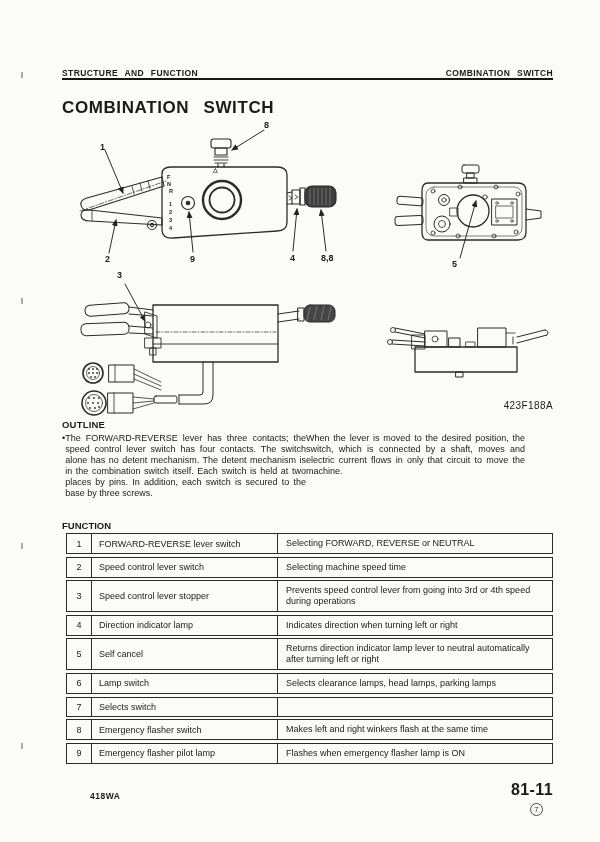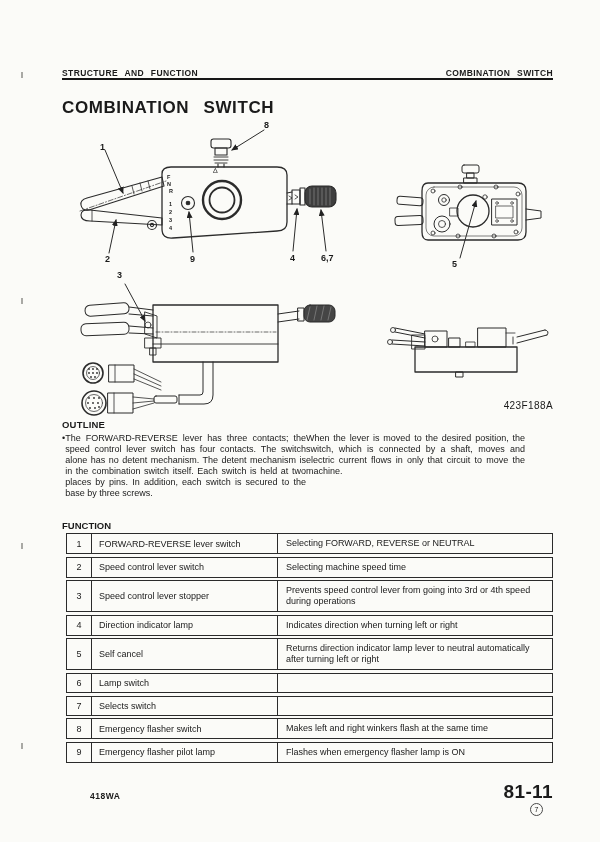--- a/index.html
+++ b/index.html
@@ -37,21 +37,21 @@
   .col-r{width:219px;}
   
   .func-h{position:absolute;left:62px;top:520px;font-size:9.5px;font-weight:bold;}
   .table{position:absolute;left:66px;top:533px;width:487px;}
   .trow{display:flex;border:1.2px solid #2b2b2b;margin-bottom:2.6px;}
   .tc-no{width:24px;border-right:1.2px solid #2b2b2b;display:flex;align-items:center;justify-content:center;font-size:9px;padding:4px 0;}
   .tc-item{width:178px;border-right:1.2px solid #2b2b2b;display:flex;align-items:center;font-size:9px;padding:4px 0 4px 7px;}
   .tc-desc{flex:1;display:flex;align-items:center;font-size:9px;line-height:11px;padding:4px 8px;}
   
   .f-left{position:absolute;left:90px;top:791px;font-size:8.5px;font-weight:bold;letter-spacing:.5px;}
-  .f-page{position:absolute;right:47px;top:781px;font-size:19px;font-weight:bold;letter-spacing:.4px;}
+  .f-page{position:absolute;right:47px;top:781px;font-size:16px;font-weight:bold;letter-spacing:.4px;}
   .f-circ{position:absolute;right:57px;top:803px;width:11px;height:11px;border:1px solid #4a4a4a;border-radius:50%;
           font-size:7px;line-height:11px;text-align:center;}
   svg{display:block;}
 </style>
 </head>
 <body>
 
 <div class="page">
 
   <div class="tick" style="top:72px"></div>
@@ -232,21 +232,21 @@
       <path d="M132 24 L160 17 M132 30 L162 22 M160 17 Q165 18 162 22"></path>
       <path d="M128 24 V31" stroke-width=".9"></path>
     </g>
   </svg>
 
   <span class="co c1">1</span>
   <span class="co c2">2</span>
   <span class="co c3">3</span>
   <span class="co c4">4</span>
   <span class="co c5">5</span>
-  <span class="co c67">6,7</span>
+  <span class="co c67">8,8</span>
   <span class="co c8">8</span>
   <span class="co c9">9</span>
 
   <span class="mk mkF">F</span>
   <span class="mk mkN">N</span>
   <span class="mk mkR">R</span>
   <span class="mk mk1">1</span>
   <span class="mk mk2">2</span>
   <span class="mk mk3">3</span>
   <span class="mk mk4">4</span>
@@ -290,20 +290,21 @@
         <div class="tc-desc">Indicates direction when turning left or right</div>
       </div>
       <div class="trow">
         <div class="tc-no">5</div>
         <div class="tc-item">Self cancel</div>
         <div class="tc-desc">Returns direction indicator lamp lever to neutral automatically after turning left or right</div>
       </div>
       <div class="trow">
         <div class="tc-no">6</div>
         <div class="tc-item">Lamp switch</div>
+        <div class="tc-desc">Selects clearance lamps, head lamps, parking lamps</div>
       </div>
       <div class="trow">
         <div class="tc-no">7</div>
         <div class="tc-item">Selects switch</div>
       </div>
       <div class="trow">
         <div class="tc-no">8</div>
         <div class="tc-item">Emergency flasher switch</div>
         <div class="tc-desc">Makes left and right winkers flash at the same time</div>
       </div>

